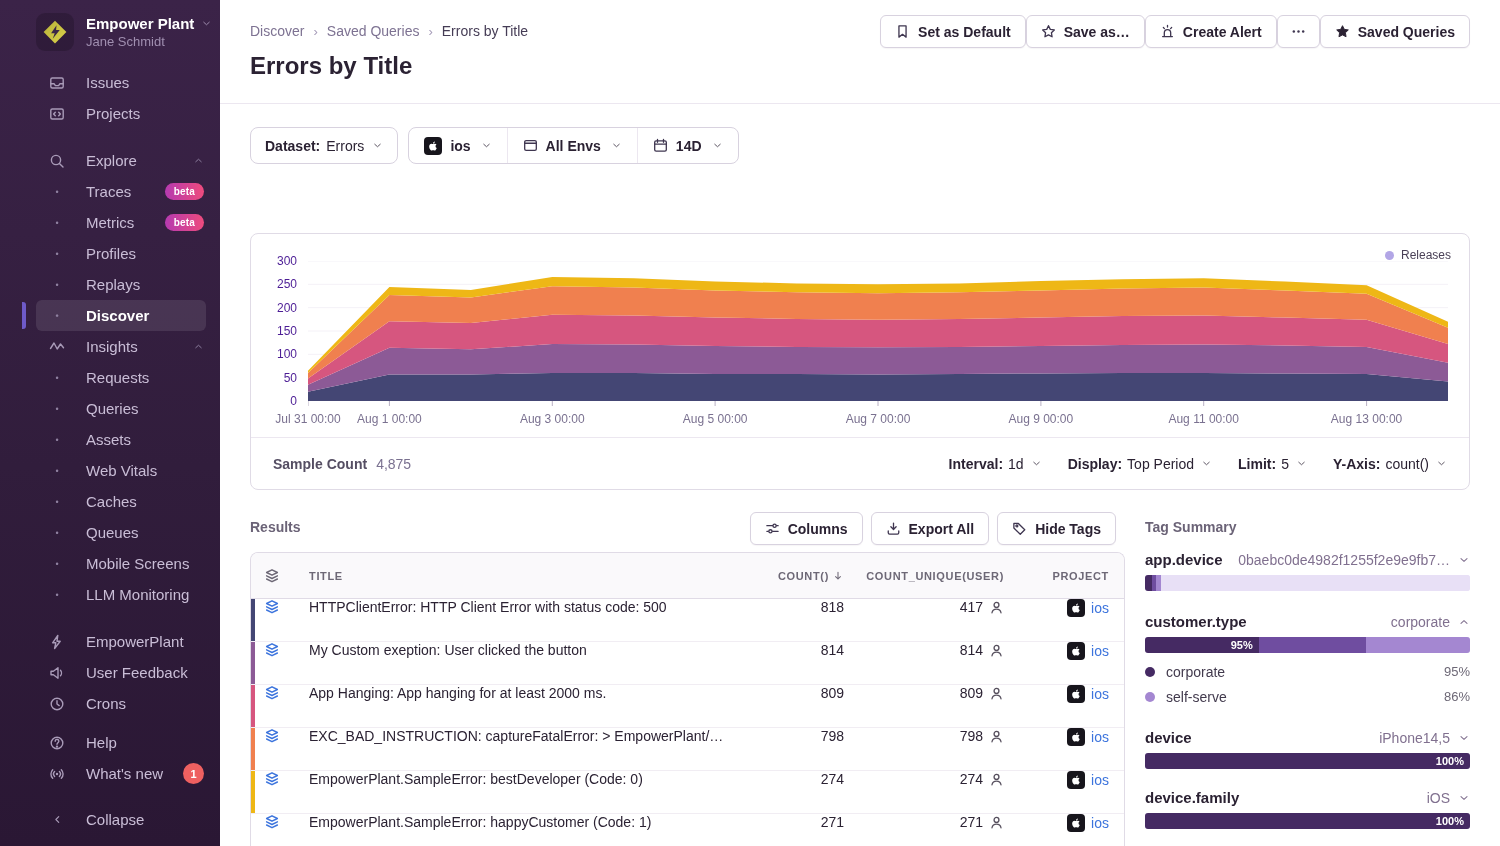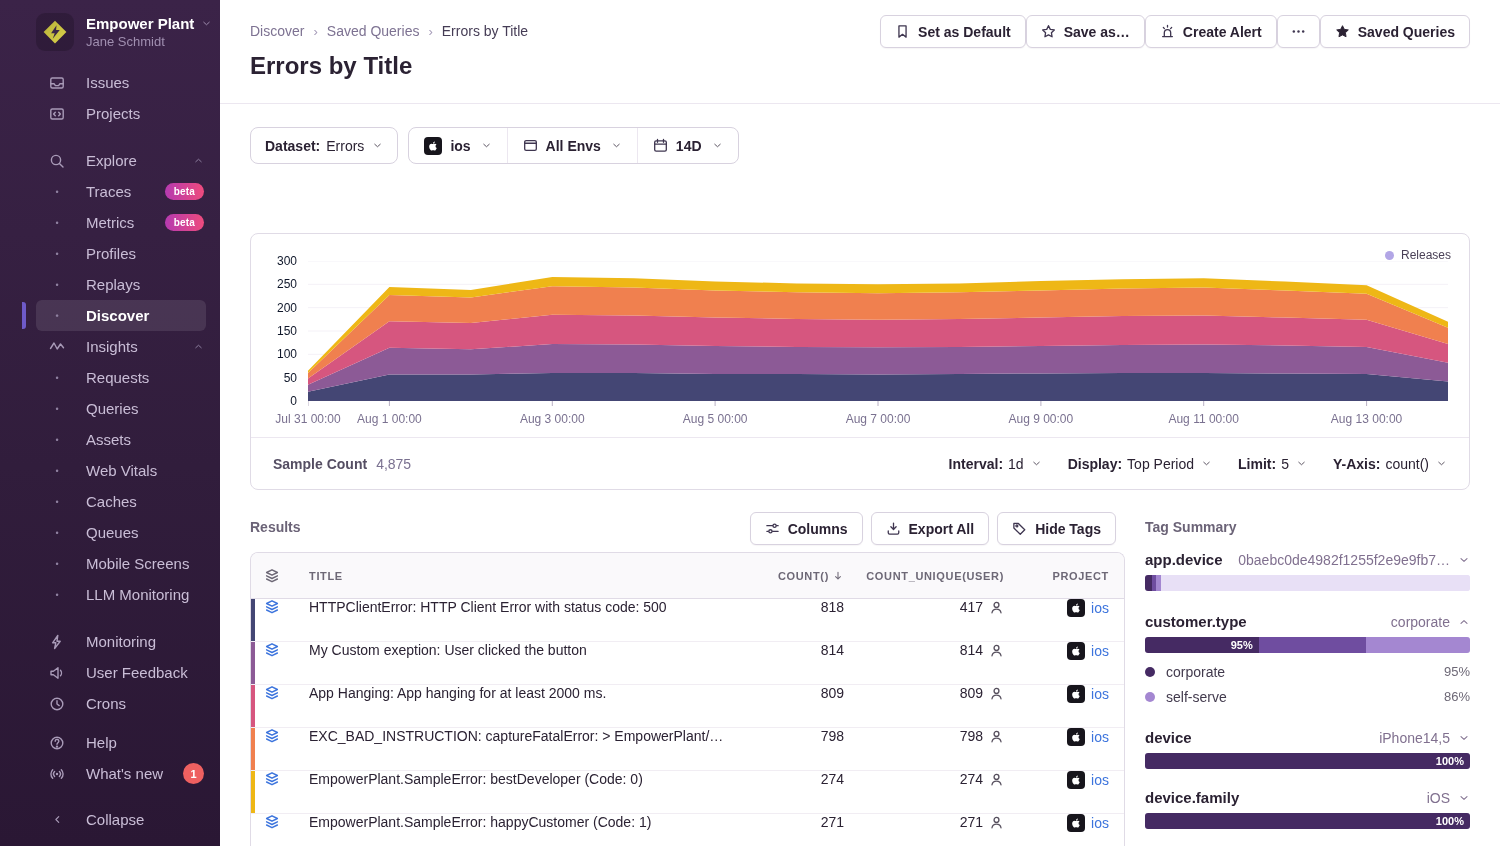--- a/index.html
+++ b/index.html
@@ -68,21 +68,21 @@
   .search-bar input{border:none;outline:none;flex:1;font-family:"DejaVu Sans Mono",monospace;
     font-size:12.5px;color:#2b2233;background:transparent;}
   .search-bar input::placeholder{color:#8d81a0;}
 
   
   .chart-card{position:absolute;left:30px;top:233px;width:1220px;height:257px;border:1px solid #e0dbe6;
     border-radius:8px;background:#fff;}
   .legend{position:absolute;top:14px;right:18px;display:flex;align-items:center;gap:7px;font-size:12px;color:#4a4157;}
   .legend-dot{width:9px;height:9px;border-radius:50%;}
   .ylabels{position:absolute;left:0;top:27px;width:46px;height:140px;}
-  .ylabel{position:absolute;right:0;transform:translateY(-50%);font-size:12px;color:#0f172a;}
+  .ylabel{position:absolute;right:0;transform:translateY(-50%);font-size:12px;color:#4c1d95;}
   .plot{position:absolute;left:57px;top:27px;width:1140px;height:146px;}
   .xlabels{position:absolute;left:57px;top:178px;width:1140px;height:16px;}
   .xlabel{position:absolute;transform:translateX(-50%);font-size:12px;color:#7a7190;white-space:nowrap;}
   .card-footer{position:absolute;left:0;right:0;bottom:0;height:52px;border-top:1px solid #ece7f0;
     display:flex;align-items:center;padding:0 22px;}
   .sample{display:flex;gap:9px;align-items:baseline;font-size:14px;}
   .sample .slabel{font-weight:600;color:#554e63;}
   .sample .svalue{color:#7a7190;}
   .controls{margin-left:auto;display:flex;gap:26px;}
   .control{font-size:14px;display:flex;gap:5px;align-items:center;cursor:pointer;color:#2b2233;}
@@ -265,21 +265,21 @@
           <span>LLM Monitoring</span>
         </div>
       </div>
       <div class="nav-section gap16">
         <div class="nav-item">
           <span class="nicon">
             <svg width="16" height="16" viewBox="0 0 16 16" fill="none" stroke="currentColor" stroke-width="1.4" stroke-linecap="round" stroke-linejoin="round">
               <path d="M8.8 1.5L3.6 8.8h3.2L5.6 14.5l5.6-7.3H8z"></path>
             </svg>
           </span>
-          <span>Monitoring</span>
+          <span>EmpowerPlant</span>
         </div>
         <div class="nav-item">
           <span class="nicon">
             <svg width="16" height="16" viewBox="0 0 16 16" fill="none" stroke="currentColor" stroke-width="1.4" stroke-linecap="round" stroke-linejoin="round">
               <path d="M2 6.2v3.6h2.4L9 13.2V2.8L4.4 6.2z"></path>
               <path d="M11.5 5.2c1.3 1.5 1.3 4.1 0 5.6"></path>
             </svg>
           </span>
           <span>User Feedback</span>
         </div>

